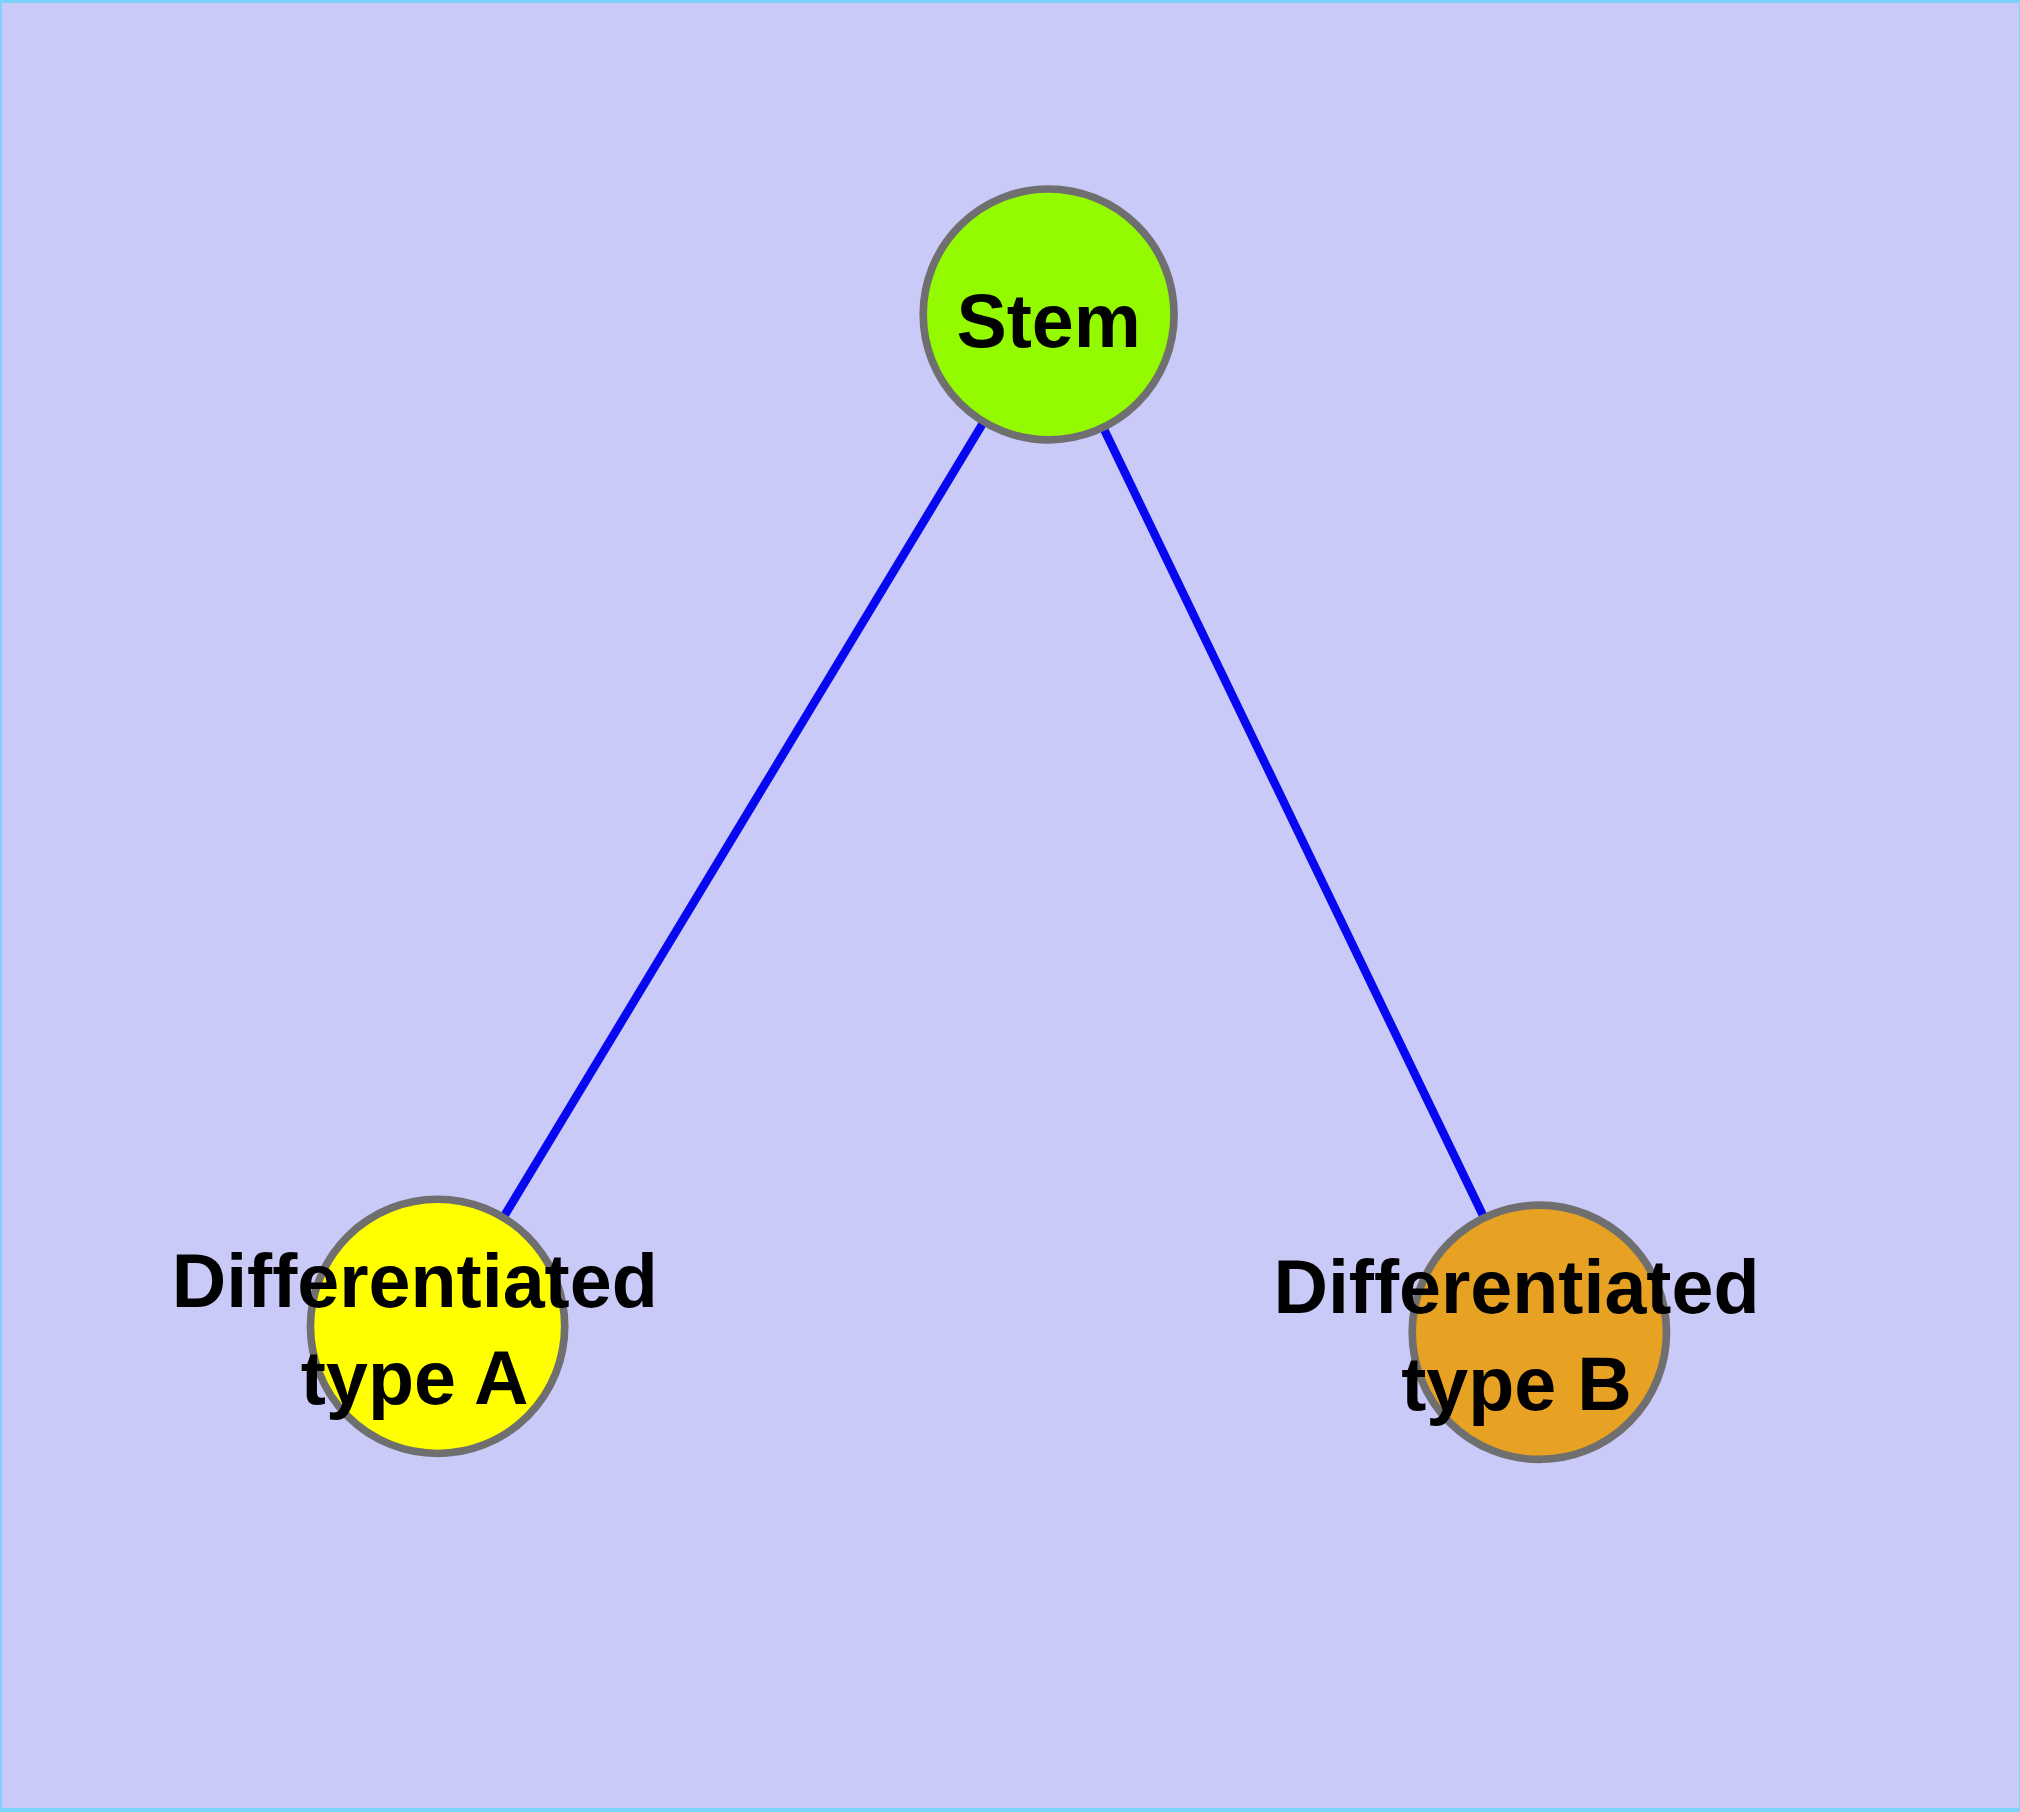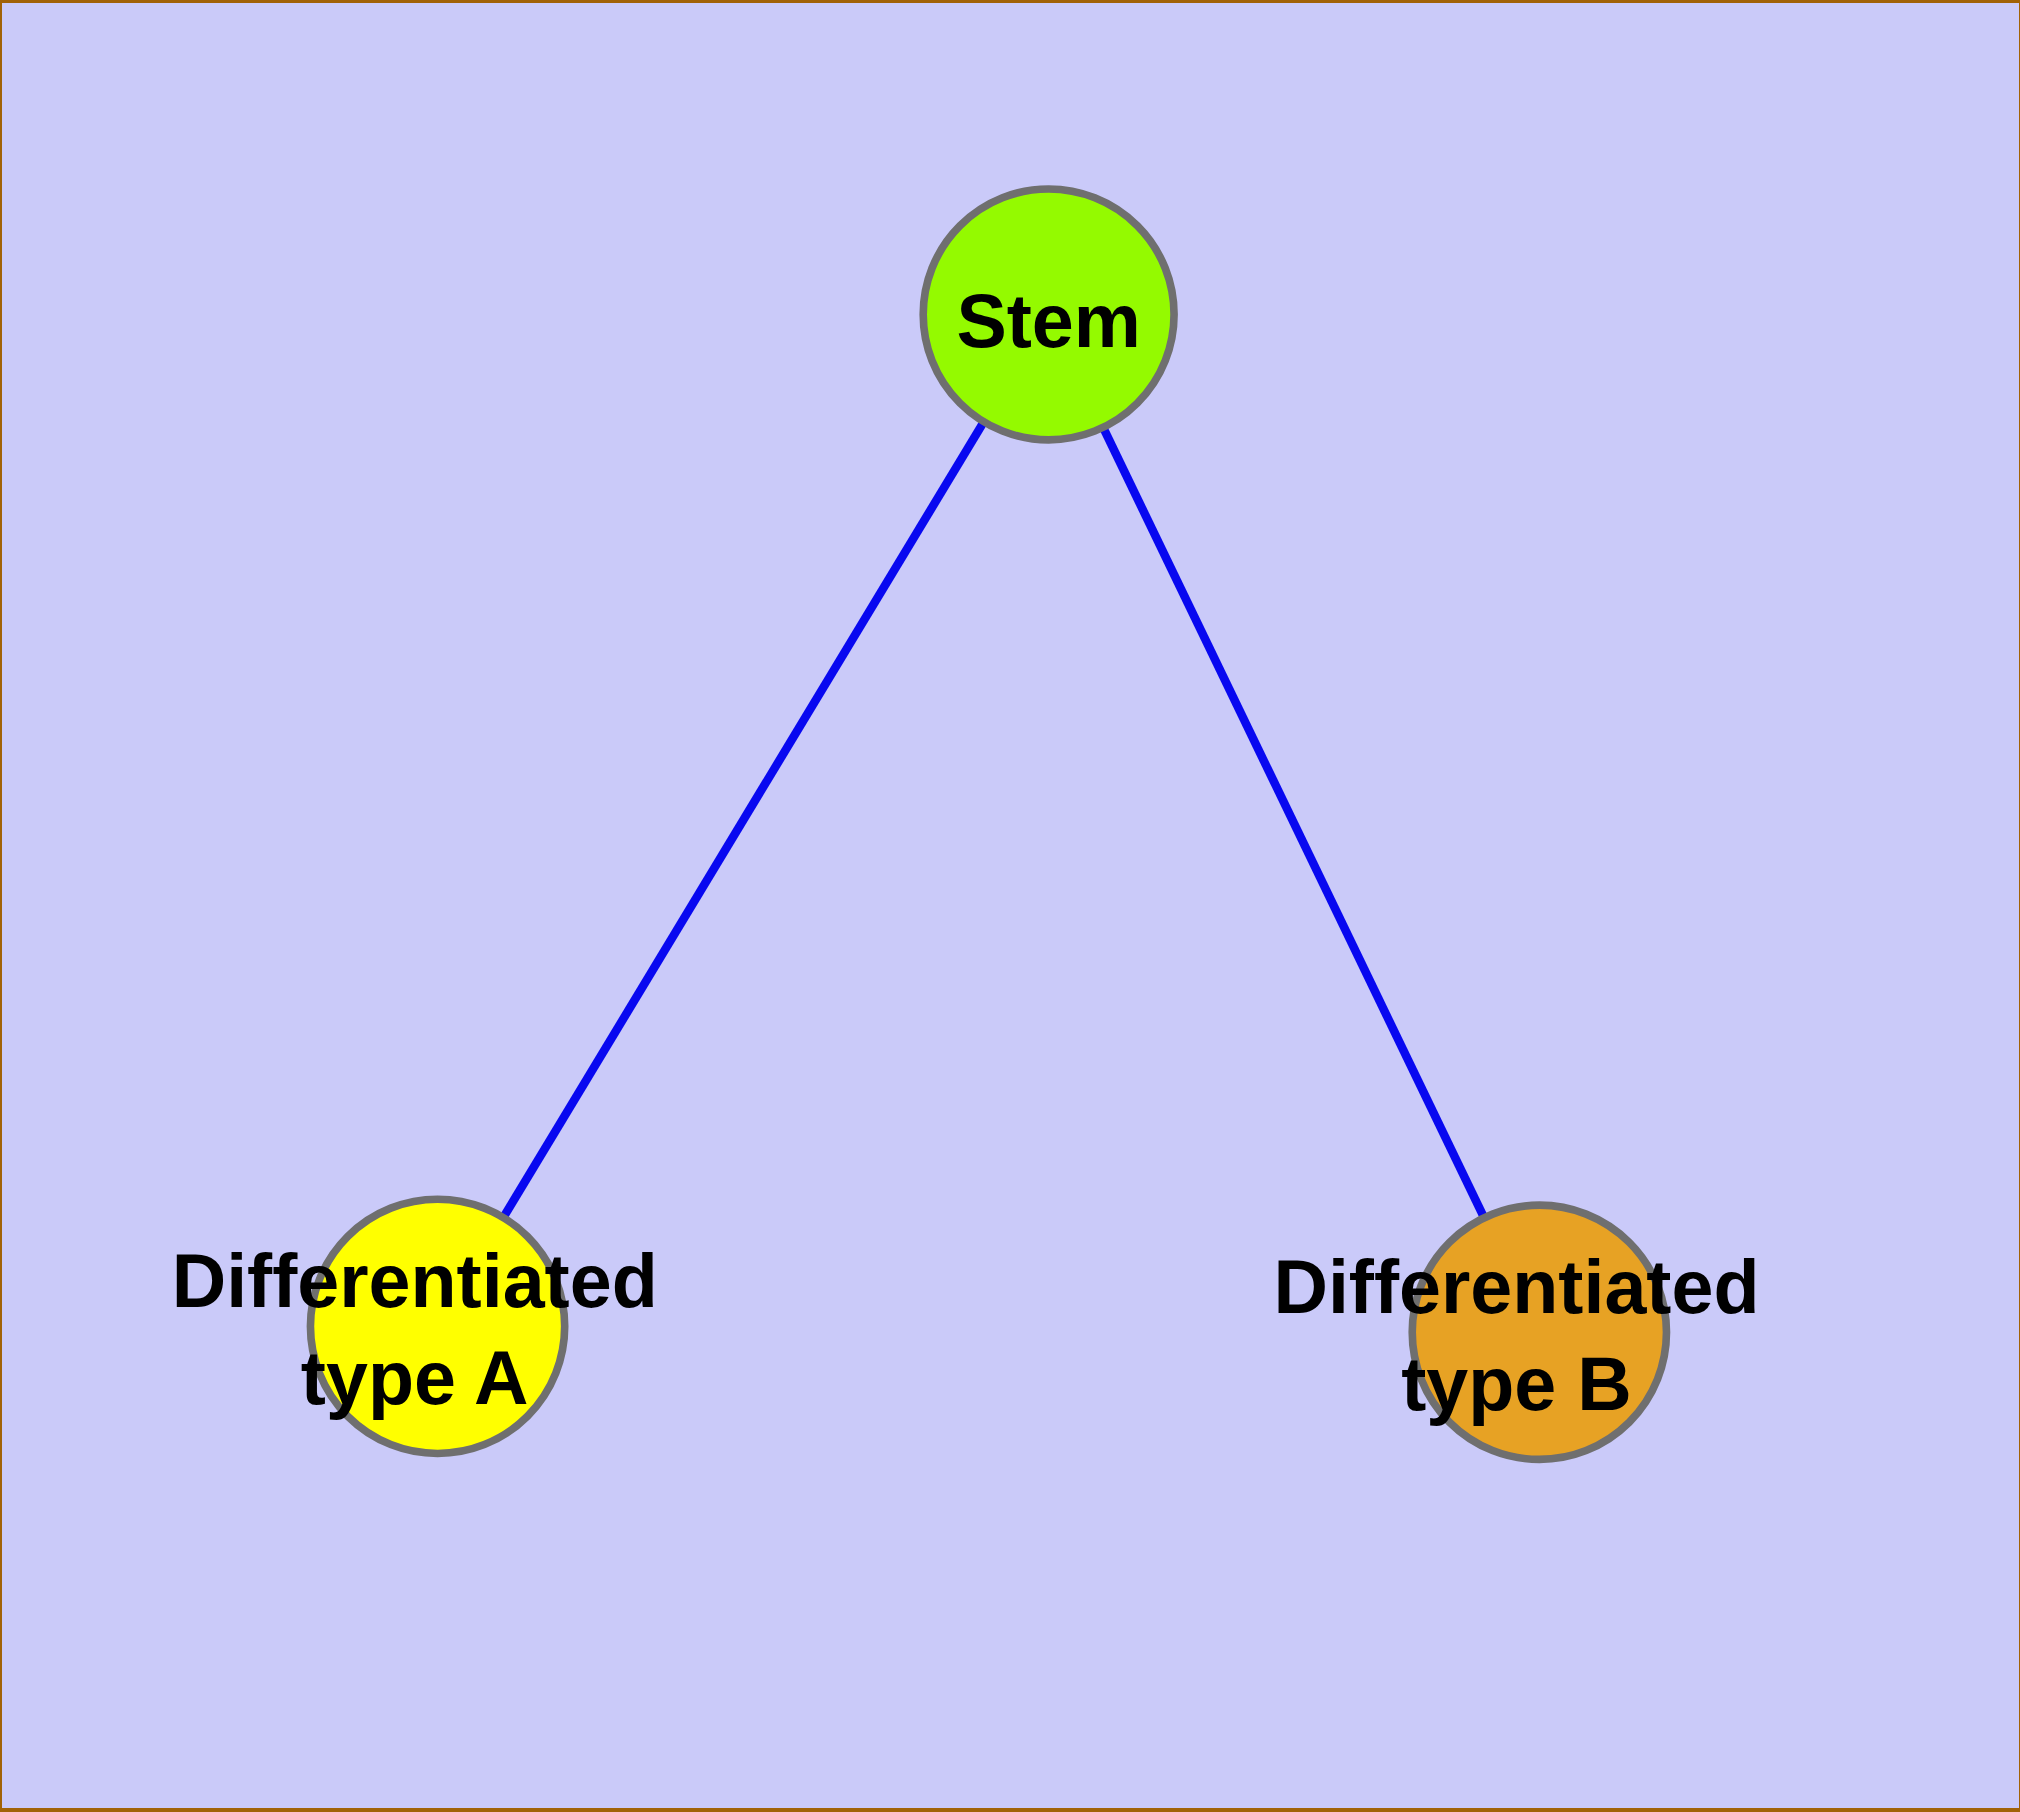--- a/index.html
+++ b/index.html
@@ -31,21 +31,21 @@
   }
   #graph text {
     font-family: "Liberation Sans", sans-serif;
     font-weight: bold;
     text-anchor: middle;
   }
 </style>
 </head>
 <body>
 
-<div id="page" style="background: #a16207;">
+<div id="page" style="background: #7dd3fc;">
   <div id="plot-background" style="background: rgb(202, 202, 249);"></div>
   <svg id="graph" viewBox="0 0 2384 2138" xmlns="http://www.w3.org/2000/svg">
       <line x1="1237" y1="371" x2="516" y2="1565" stroke="#0808F0" stroke-width="10"></line>
       <line x1="1237" y1="371" x2="1816" y2="1572" stroke="#0808F0" stroke-width="10"></line>
       <circle cx="1237" cy="371" r="148" fill="#94FA00" stroke="#6F6F6F" stroke-width="9"></circle>
       <text fill="#000000" font-size="89"><tspan x="1237" y="409">Stem</tspan></text>
       <circle cx="516" cy="1565" r="150" fill="#FFFF00" stroke="#6F6F6F" stroke-width="9"></circle>
       <text fill="#000000" font-size="89"><tspan x="489" y="1542">Differentiated</tspan><tspan x="489" y="1657">type A</tspan></text>
       <circle cx="1816" cy="1572" r="150" fill="#E7A224" stroke="#6F6F6F" stroke-width="9"></circle>
       <text fill="#000000" font-size="89"><tspan x="1789" y="1549">Differentiated</tspan><tspan x="1789" y="1664">type B</tspan></text>

